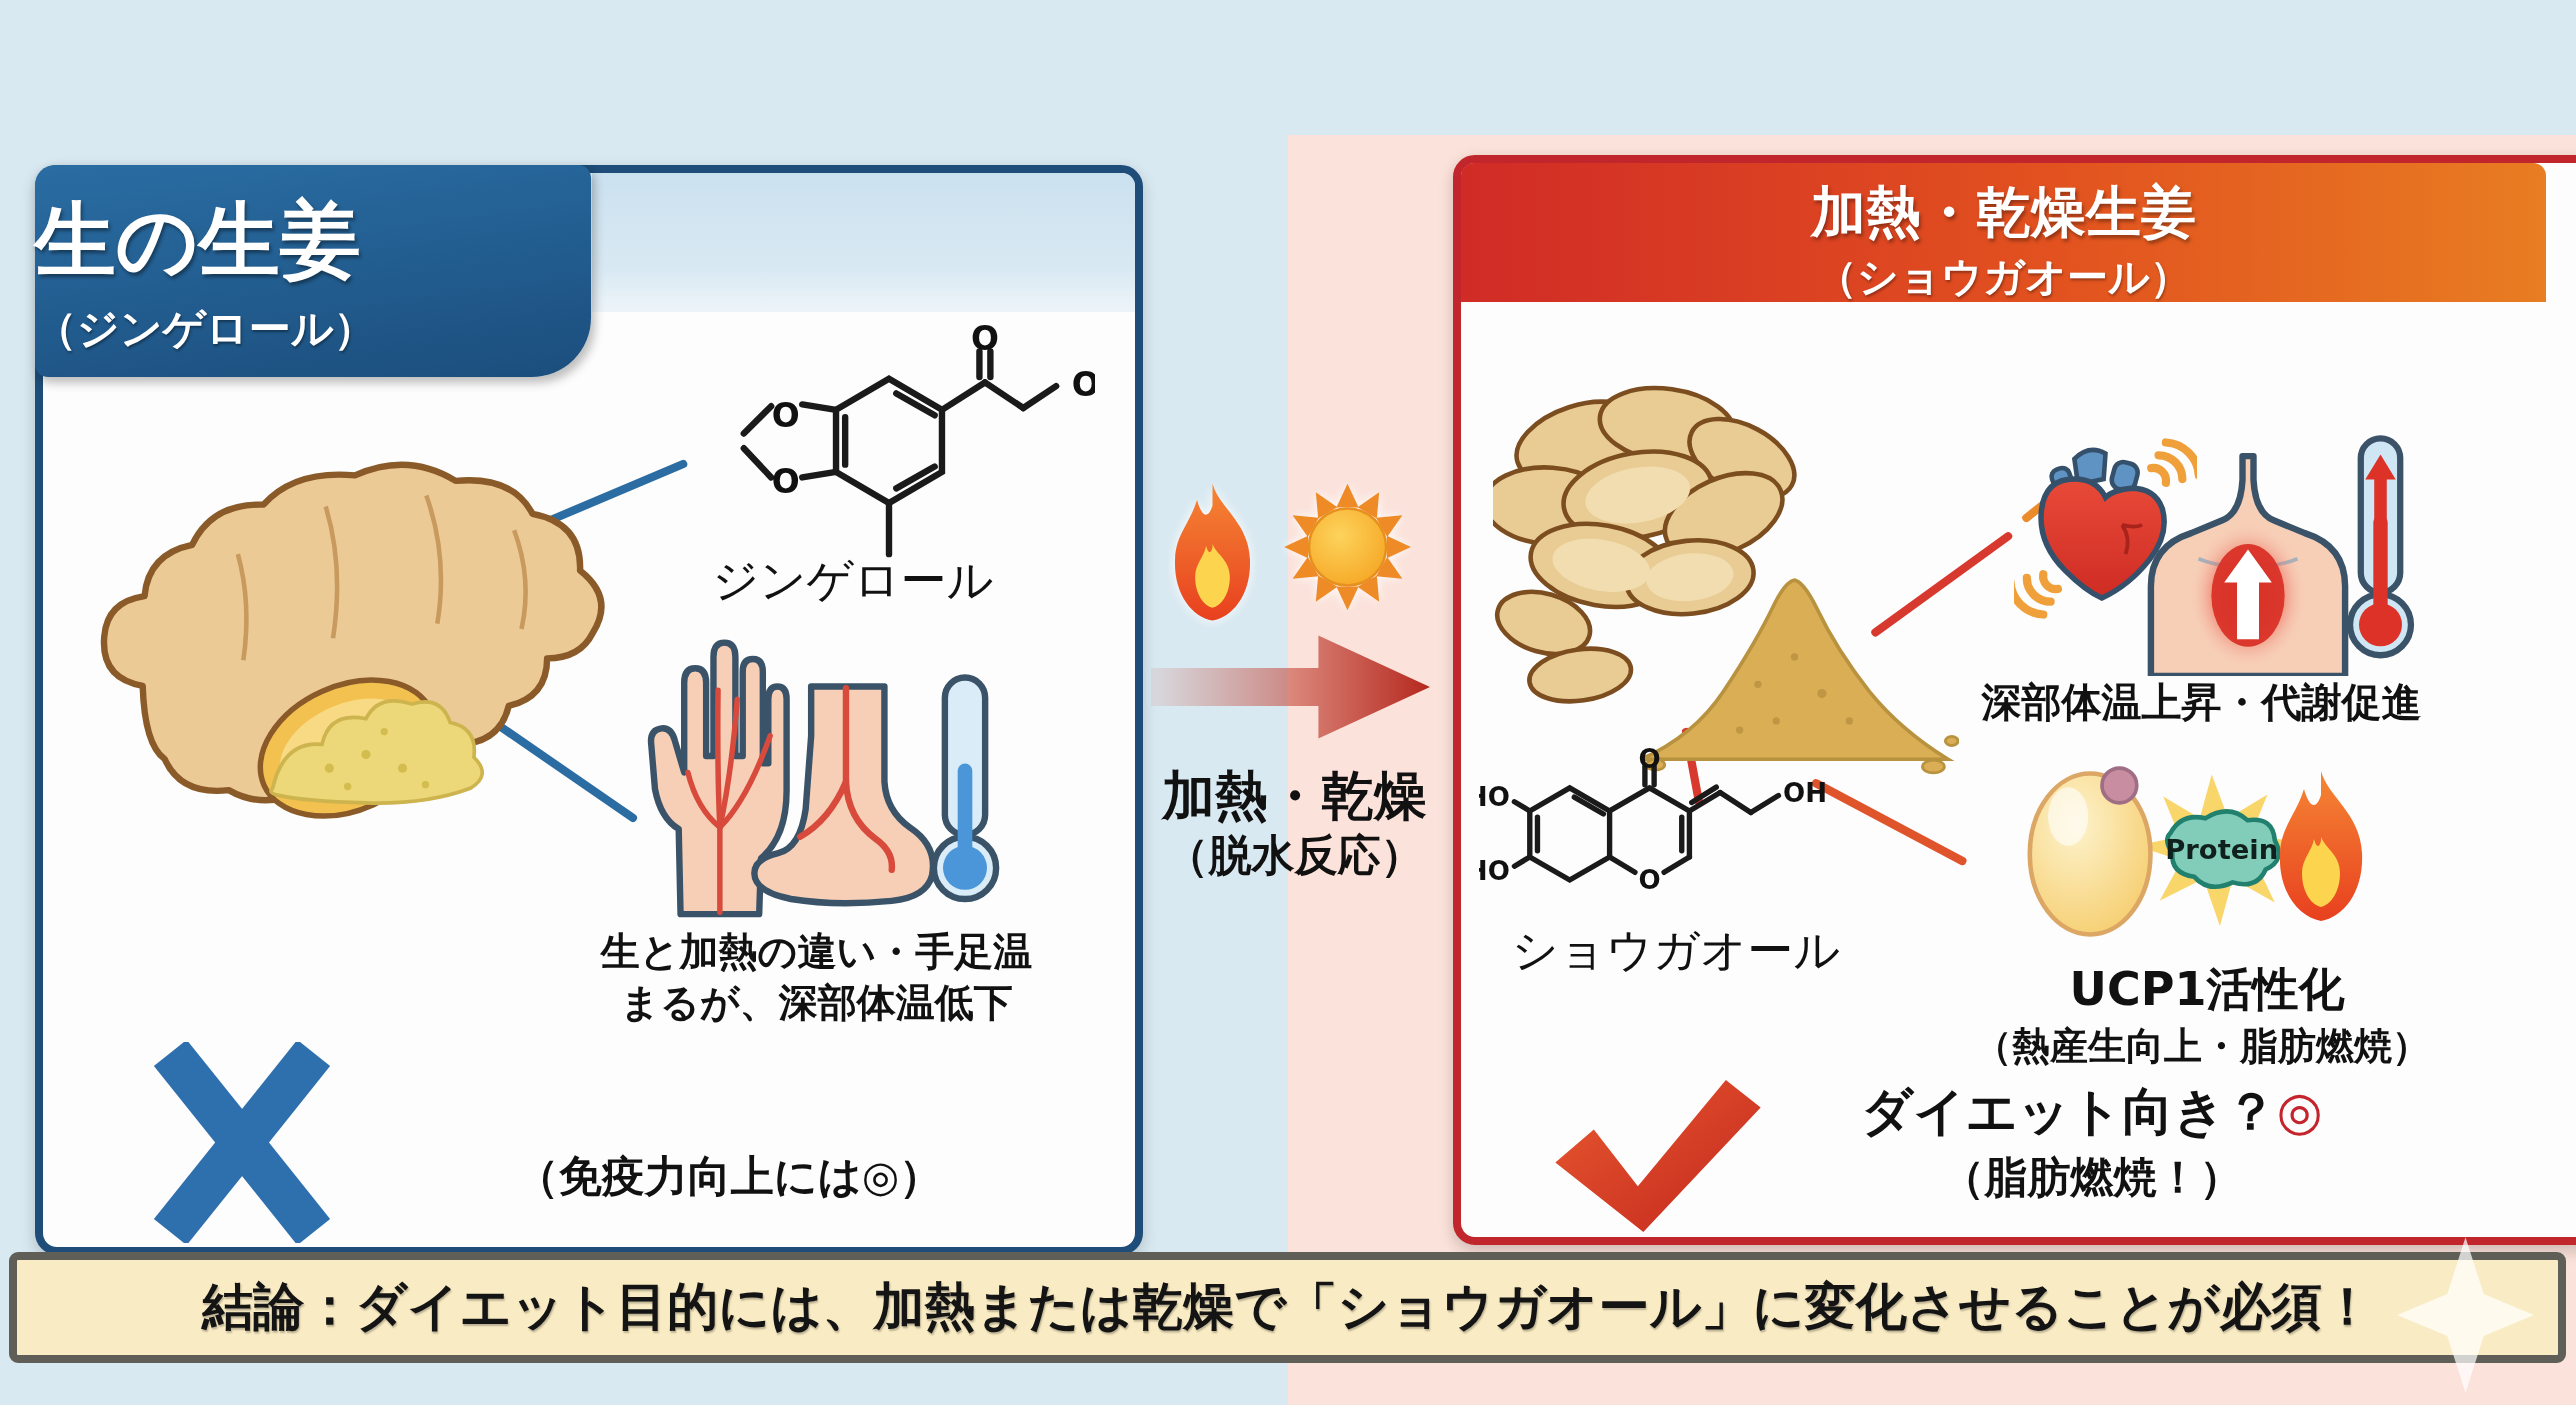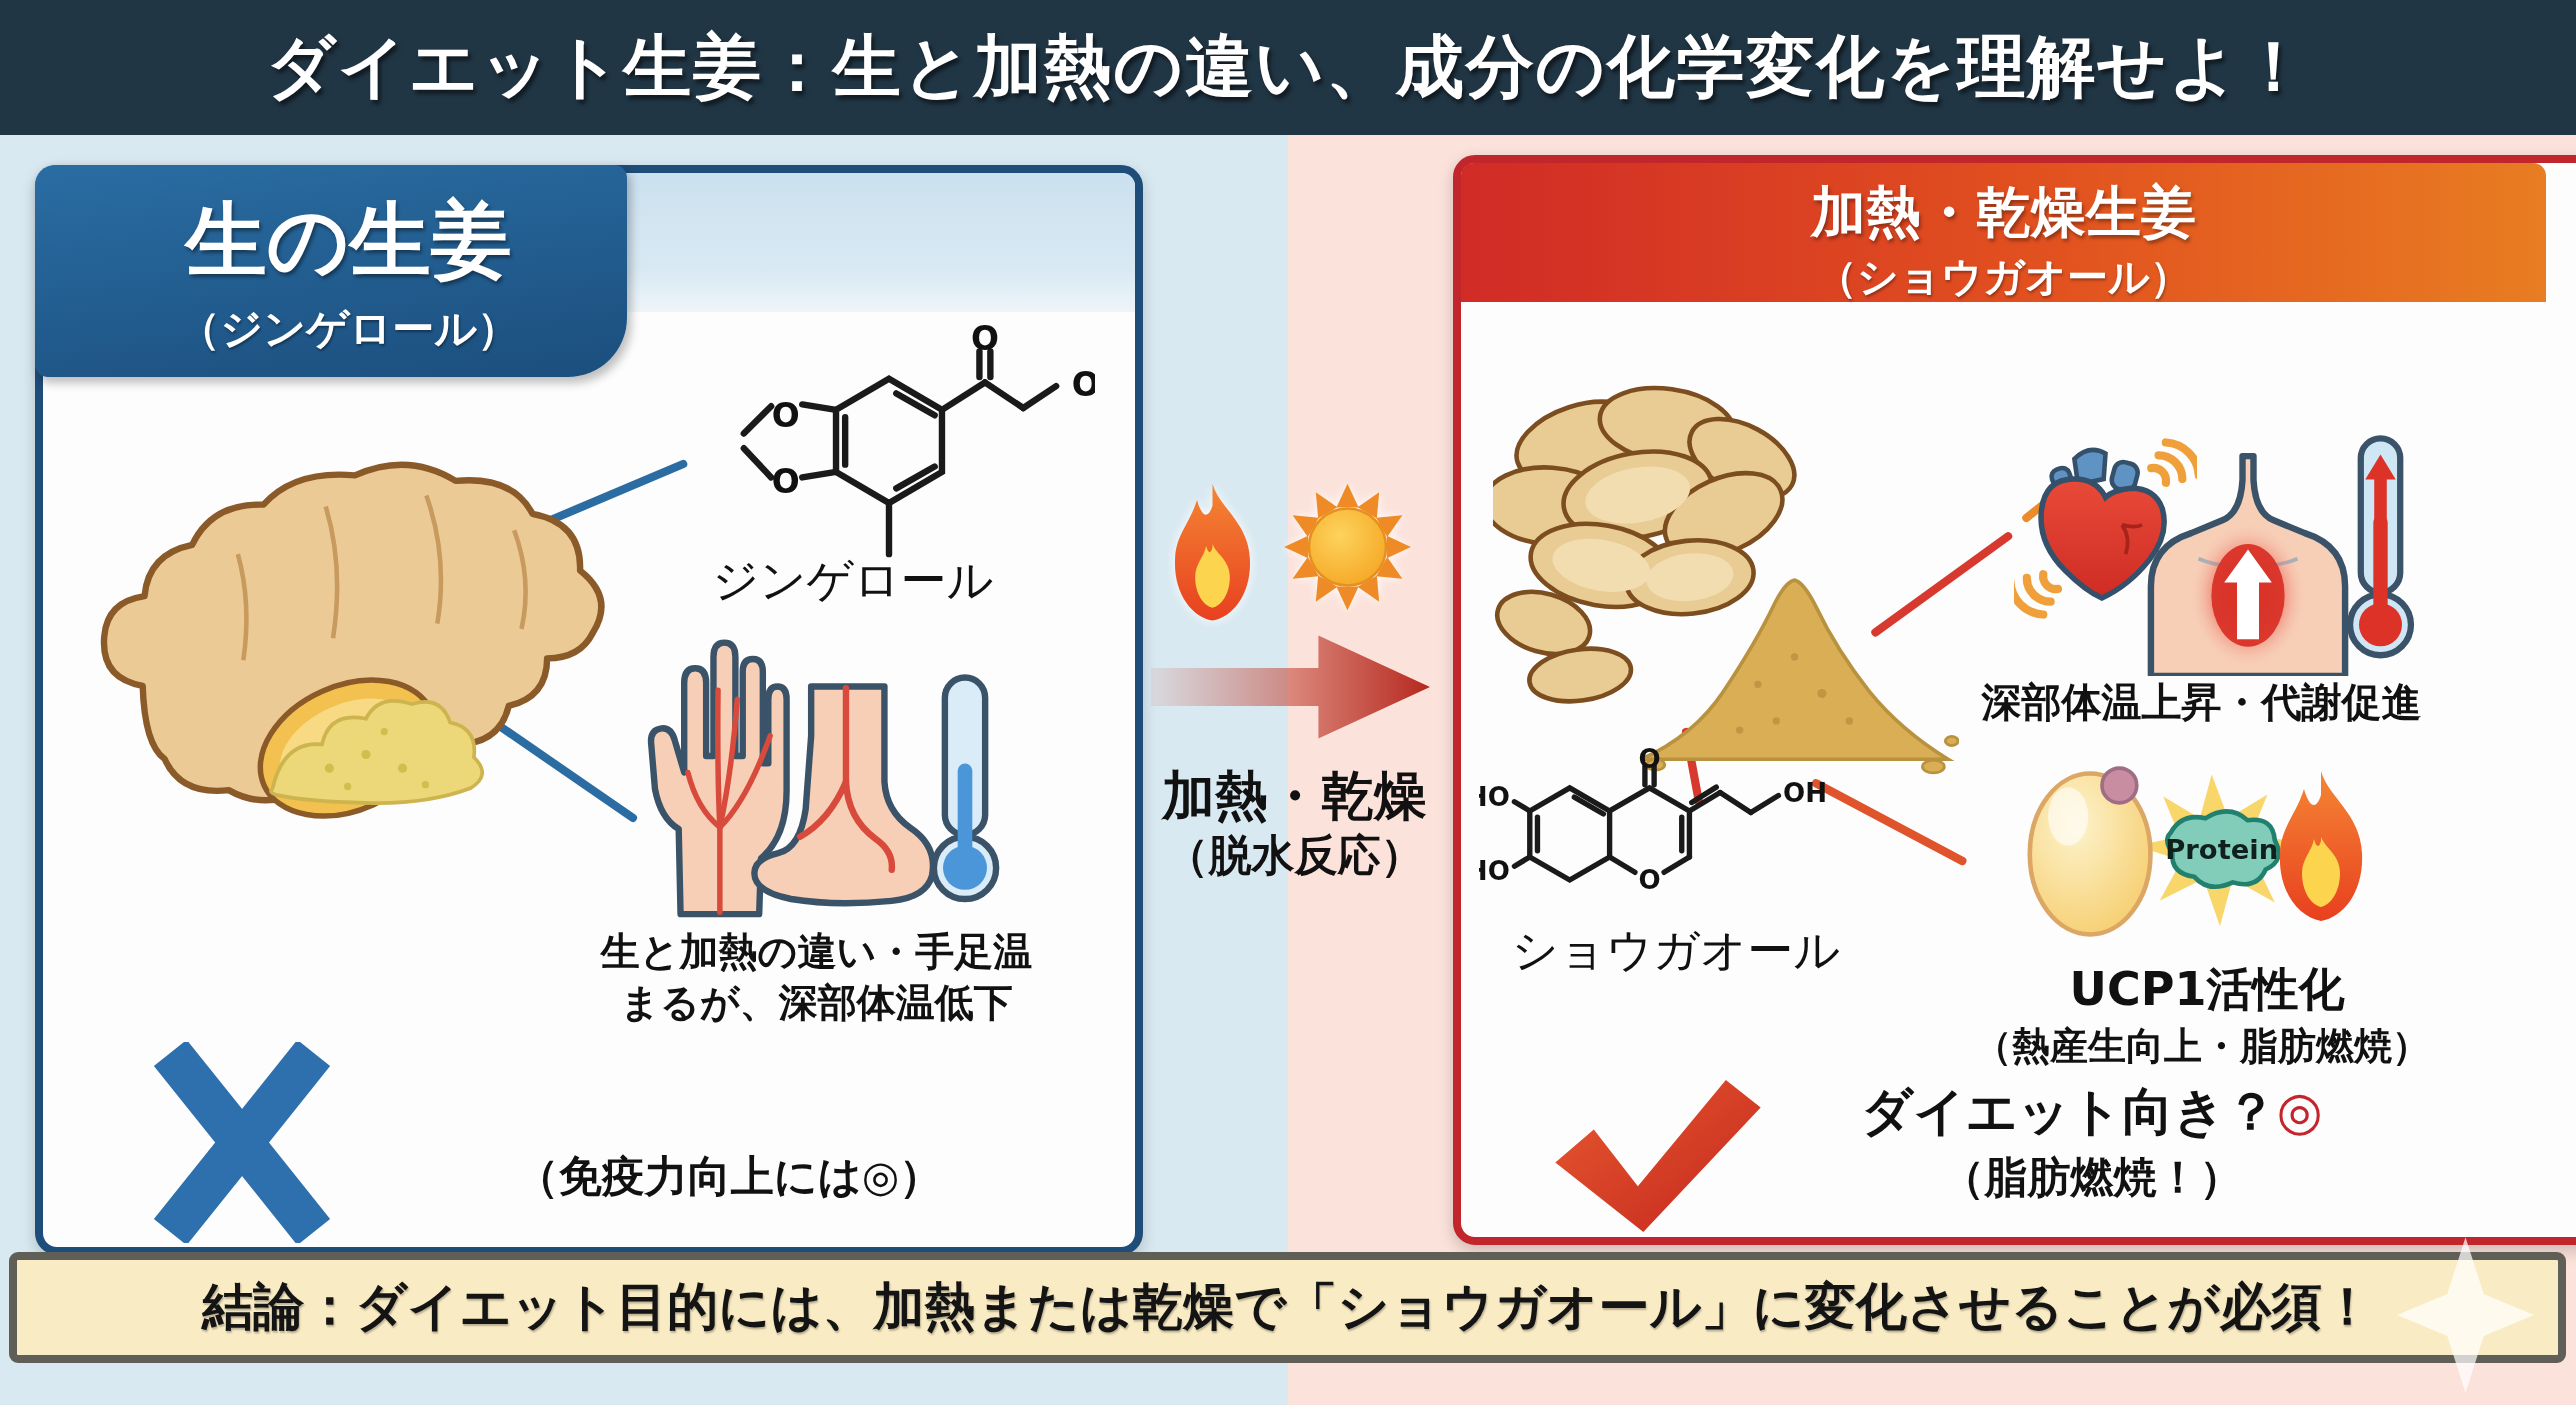--- a/index.html
+++ b/index.html
@@ -19,23 +19,22 @@
     margin:0;color:#fff;font-size:68px;font-weight:900;letter-spacing:1.8px;
     text-shadow:2.7px 3.7px 4.6px rgba(0,0,0,.55);white-space:nowrap;
   }
   .panel{border-radius:22px;background:#fdfdfd;box-shadow:0 5.5px 14.6px rgba(0,0,0,.18);}
   .panel-left{left:35px;top:165px;width:1092px;height:1074px;border:8.2px solid #1d4d78;}
   .panel-right{left:1453px;top:155px;width:1085px;height:1074px;border:8.2px solid #c0262b;padding-left:48px;}
   .wash{left:549px;top:0;width:543px;height:139px;background:linear-gradient(180deg,#cbe1ef 0%,#d9e9f3 70%,#eef5f9 100%);border-radius:0 12.8px 0 0;}
   .badge{
     left:-8.2px;top:-8.2px;width:556px;height:212px;
     background:linear-gradient(172deg,#2a6da3 0%,#1b4e7d 100%);
-    border-radius:20px 12.8px 59px 12.8px;color:#fff;text-align:center;
+    border-radius:20px 12.8px 59px 12.8px;color:#fff;text-align:left;
     box-shadow:3.7px 5.5px 9.1px rgba(0,0,0,.25);
-    padding-left:36px;
   }
   .badge .h{font-size:81px;font-weight:900;margin-top:22px;text-shadow:1.8px 2.7px 3.7px rgba(0,0,0,.4);}
   .badge .s{font-size:42px;font-weight:700;margin-top:5.5px;text-shadow:0.9px 1.8px 2.7px rgba(0,0,0,.4);}
   .rheader{
     left:0;top:0;width:1085px;height:139px;
     background:linear-gradient(90deg,#d12b26 0%,#e2521f 55%,#e87d22 100%);
     border-radius:12.8px 12.8px 0 0;color:#fff;text-align:center;
   }
   .rheader .h{font-size:55px;font-weight:900;margin-top:12.8px;text-shadow:1.8px 2.7px 3.7px rgba(0,0,0,.35);}
   .rheader .s{font-size:41px;font-weight:700;margin-top:0;text-shadow:0.9px 1.8px 2.7px rgba(0,0,0,.35);}
@@ -57,23 +56,20 @@
   svg{display:block;}
 </style>
 </head>
 <body>
 
 <div class="stage">
 
   <div class="abs bg-left"></div>
   <div class="abs bg-right"></div>
 
-  <div class="abs title-banner">
-    <h1>ダイエット生姜：生と加熱の違い、成分の化学変化を理解せよ！</h1>
-  </div>
 
   <div class="abs panel panel-left">
 
     <div class="abs wash"></div>
 
     <svg class="abs" style="left:0;top:0" width="1092" height="1074" viewBox="0 0 1194 1174">
       <g stroke="#2b6ca3" stroke-width="9" stroke-linecap="round">
         <line x1="433" y1="431" x2="700" y2="318"></line>
         <line x1="413" y1="545" x2="645" y2="705"></line>
       </g>

